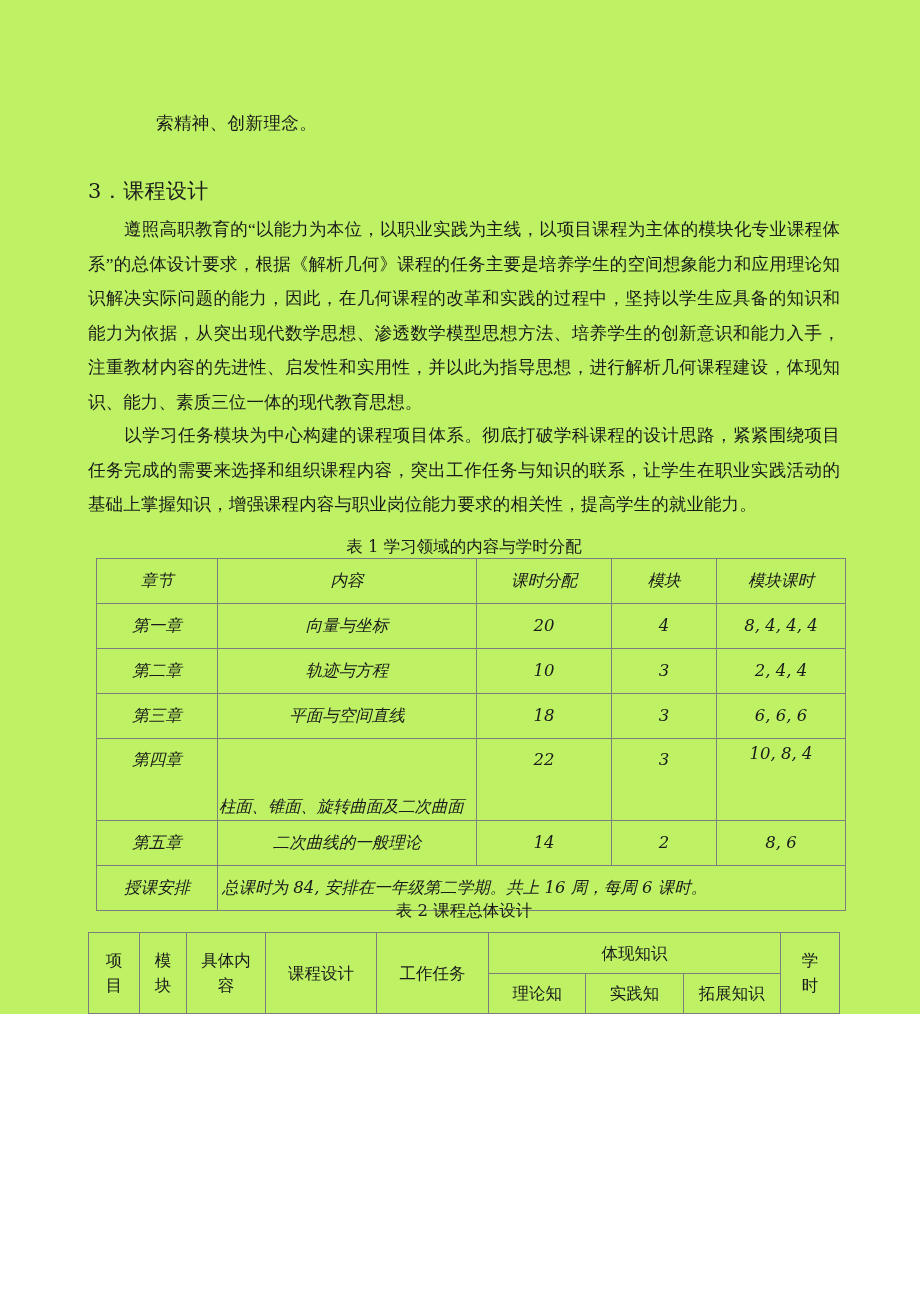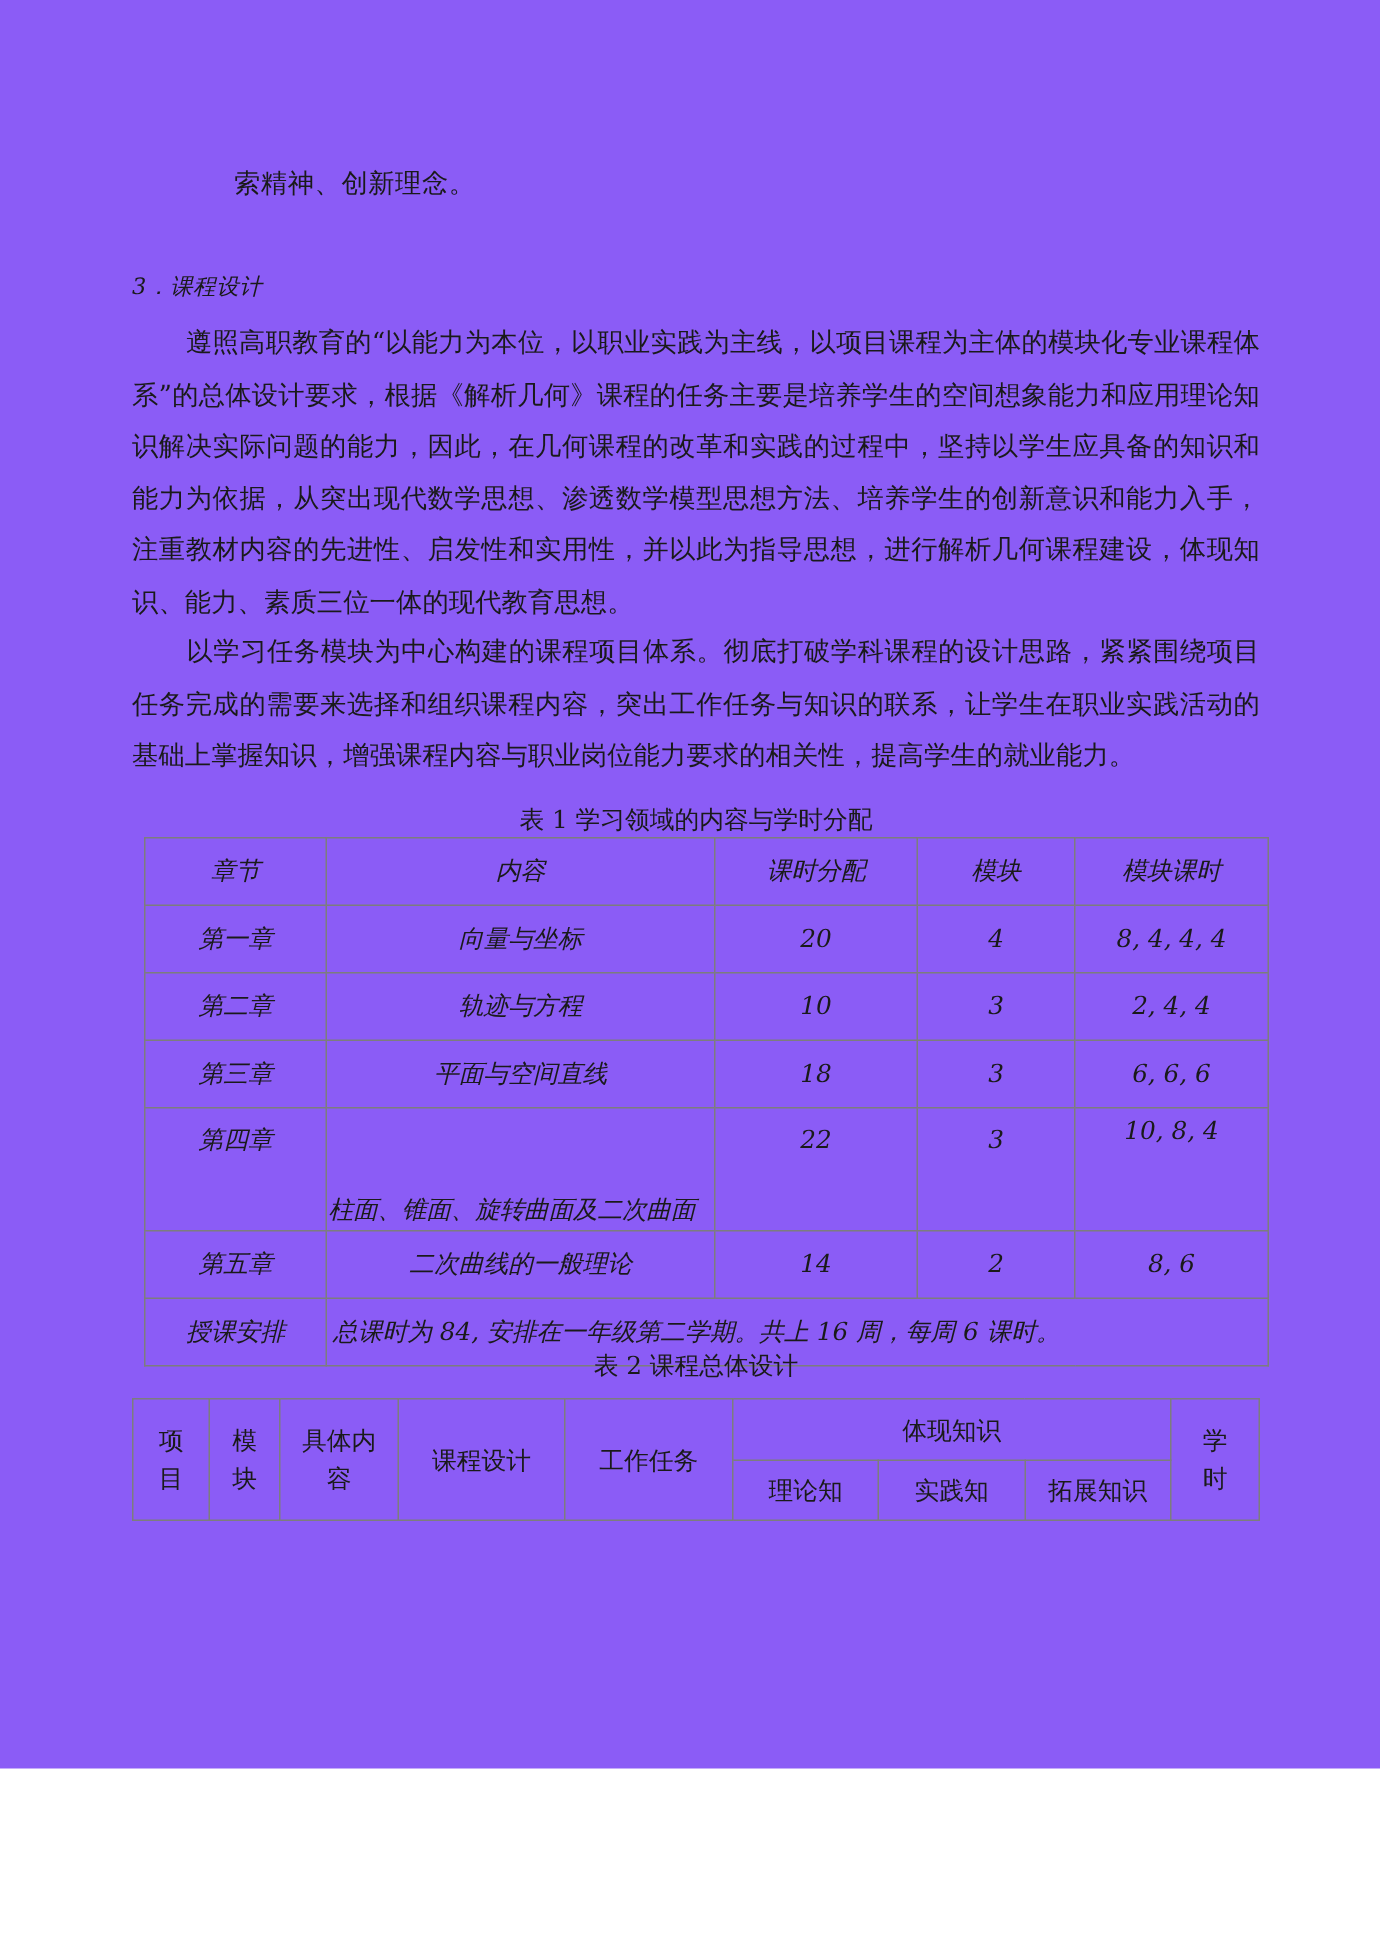--- a/index.html
+++ b/index.html
@@ -12,22 +12,22 @@
     height: 1301px;
     position: relative;
     font-family: "DejaVu Serif", "Liberation Serif", serif;
     color: #1a1a1a;
     overflow: hidden;
   }
   .page {
     position: absolute;
     left: 0; top: 0;
     width: 920px;
-    height: 1179px;
-    background: #8b5cf6;
+    height: 1014px;
+    background: #bef264;
   }
   .content {
     position: absolute;
     left: 88px;
     top: 0;
     width: 752px;
   }
 
   
   .lead-line {
@@ -35,34 +35,34 @@
     left: 68px;
     top: 108px;
     font-size: 17.5px;
     line-height: 30px;
     letter-spacing: 0.4px;
   }
   .section-heading {
     position: absolute;
     left: 0px;
     top: 178px;
-    font-size: 15px;
+    font-size: 21px;
     line-height: 26px;
     letter-spacing: 0.4px;
-    font-style: italic;
   }
   .para {
     position: absolute;
     left: 0px;
     width: 752px;
     font-size: 17.5px;
     line-height: 34.5px;
     text-align: justify;
     text-justify: inter-ideograph;
     letter-spacing: 0.1px;
+    font-family: Liberation Serif, serif;
   }
   .para .indent { display: inline-block; width: 36px; }
   #para1 { top: 212px; }
   #para2 { top: 418px; }
 
   
   .tbl-caption {
     position: absolute;
     width: 752px;
     left: 0;

